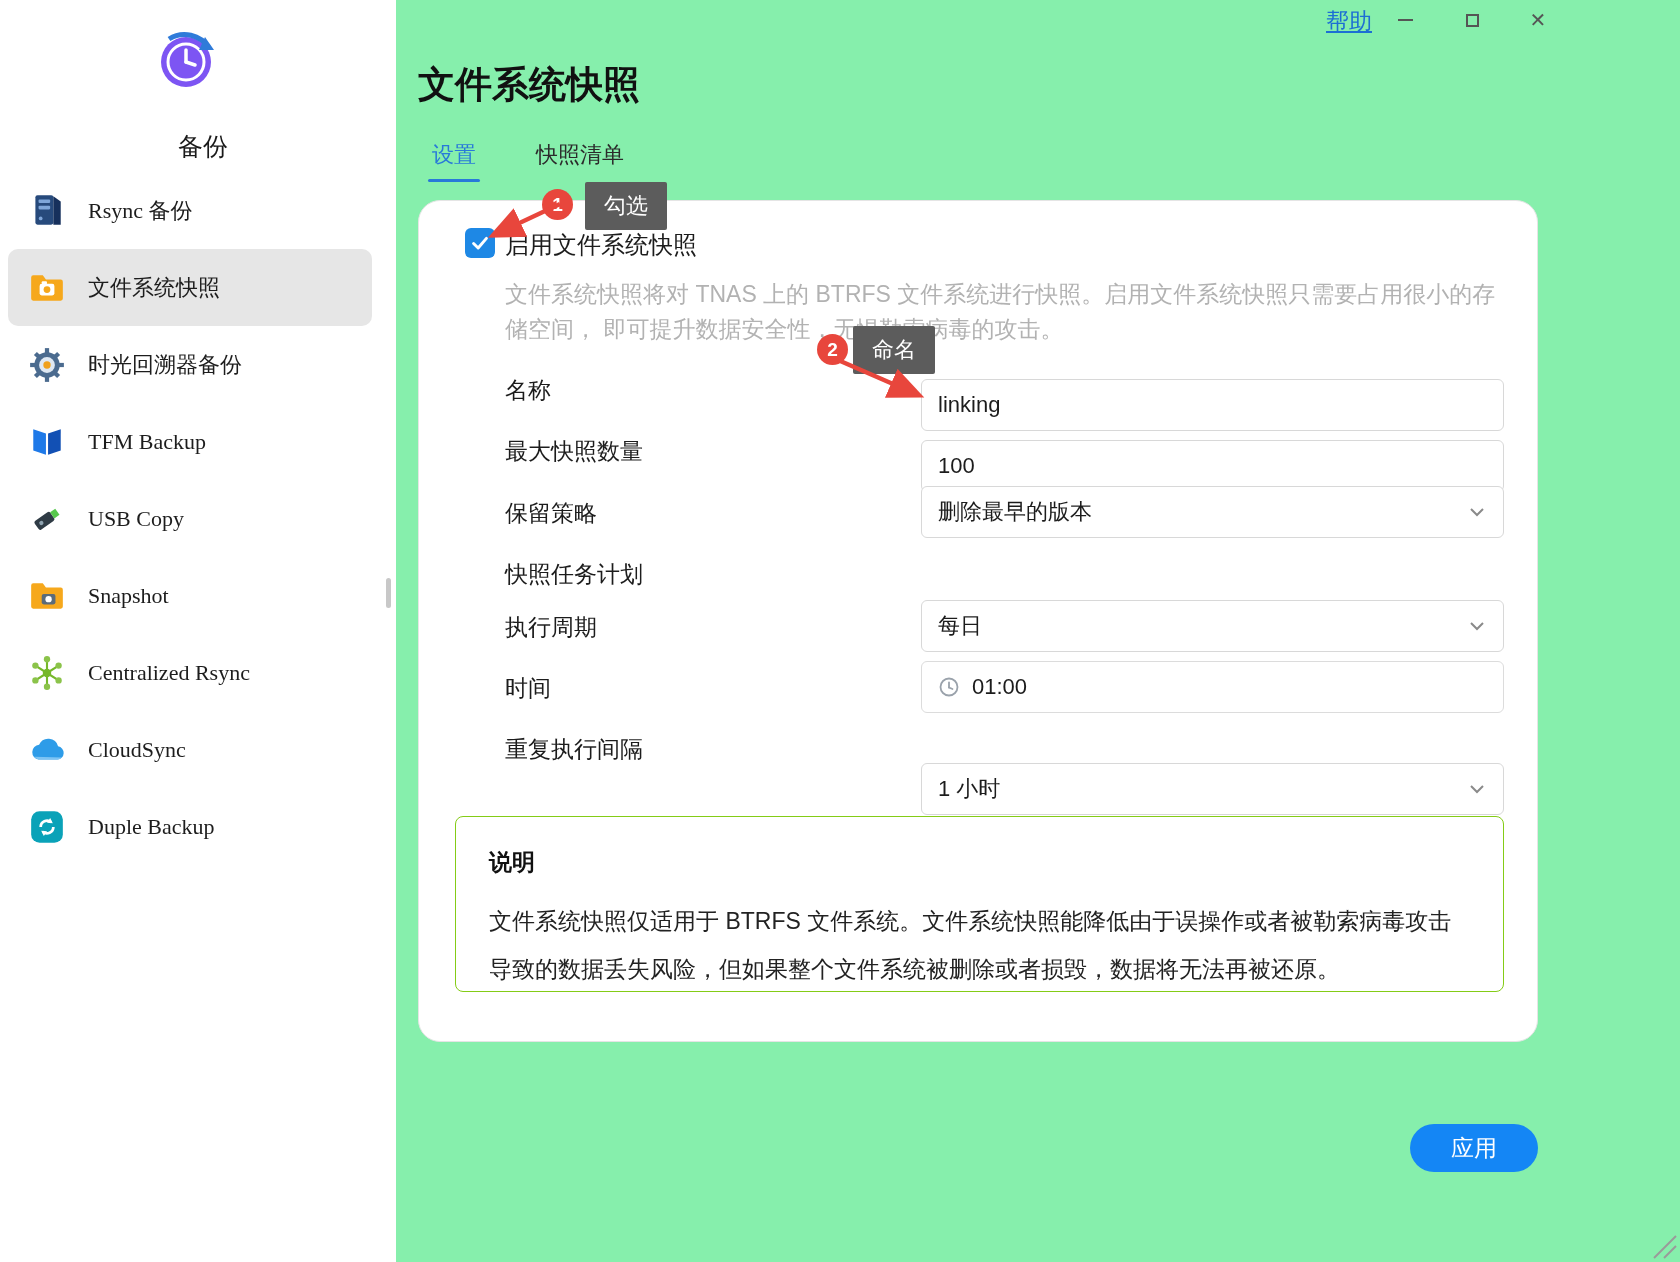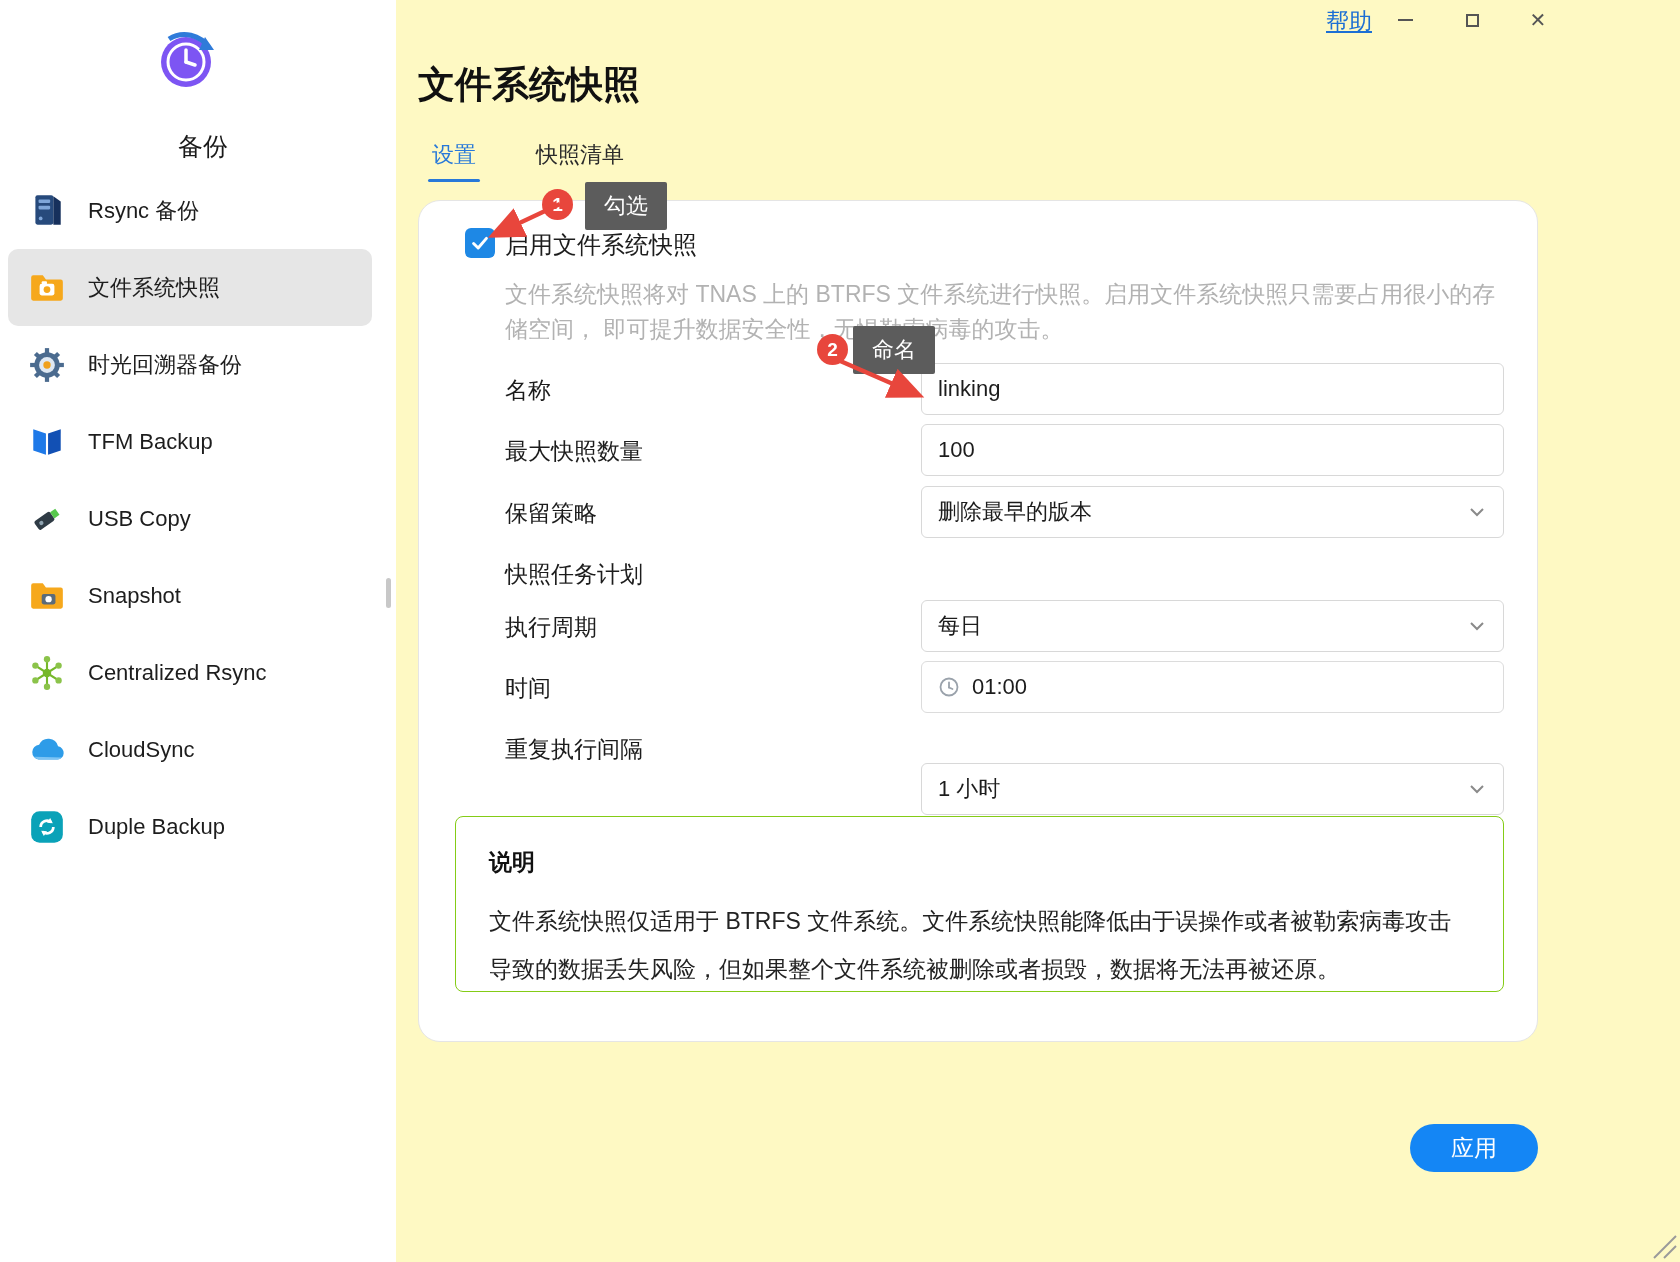--- a/index.html
+++ b/index.html
@@ -1,37 +1,37 @@
 <!DOCTYPE html>
 <html><head>
 <meta charset="utf-8">
 <style>
   * { margin:0; padding:0; box-sizing:border-box; }
   html,body { background:#fff; }
   body {
     font-family:"Liberation Sans","DejaVu Sans",sans-serif;
     width:1680px; height:1262px; position:relative; overflow:hidden; color:#222;
   }
-  .app { position:absolute; inset:0; background:#fef9c3;padding-left:25px; }
+  .app { position:absolute; inset:0; background:#86efac;padding-left:25px; }
 
   
   .help-link { position:absolute; left:1326px; top:6px; font-size:23px; color:#1c6fd4;
                text-decoration:underline; cursor:pointer; }
   .win-btn { position:absolute; top:6px; width:30px; height:28px; display:flex;
              align-items:center; justify-content:center; color:#555; cursor:pointer; }
   .btn-min { left:1390px; } .btn-max { left:1457px; } .btn-close { left:1523px; font-size:20px; }
   .min-bar { width:15px; height:2px; background:#555; }
   .max-box { width:13px; height:13px; border:2px solid #555; }
 
   
   .sidebar { position:absolute; left:0; top:0; width:396px; height:1262px; background:#fff; }
   .app-logo { position:absolute; left:153px; top:24px; width:70px; height:70px; }
   .app-title { position:absolute; left:8px; top:130px; width:390px; text-align:center;
                font-size:25px; color:#1a1a1a; }
-  .nav { position:absolute; left:8px; top:172px; width:364px; }
+  .nav { position:absolute; left:8px; top:172px; width:364px;font-family:Liberation Serif, serif; }
   .nav-item { height:77px; display:flex; align-items:center; padding-left:20px;
               border-radius:10px; cursor:pointer; }
   .nav-item.selected { background:#e6e6e6; }
   .nav-icon { width:38px; height:38px; flex:0 0 38px; display:flex; align-items:center; justify-content:center; }
   .nav-label { margin-left:22px; font-size:22px; color:#1d1d1d; white-space:nowrap; }
   .side-scroll { position:absolute; left:386px; top:578px; width:5px; height:30px;
                  background:#c8c8c8; border-radius:3px; }
 
   
   .page-title { position:absolute; left:418px; top:60px; font-size:37px; font-weight:bold; color:#111; }
@@ -48,21 +48,21 @@
               background:#1e88e5; border-radius:6px; display:flex; align-items:center;
               justify-content:center; cursor:pointer; }
   .enable-label { position:absolute; left:86px; top:28px; font-size:24px; color:#1c1c1c; }
   .enable-desc { position:absolute; left:86px; top:76px; width:995px; font-size:23px;
                  line-height:35px; color:#b2b2b2; }
 
   .field-label { position:absolute; left:86px; font-size:23px; color:#1c1c1c; }
   .field-box { position:absolute; left:502px; width:583px; height:52px;
                border:1px solid #d8d8d8; border-radius:6px; background:#fff;
                display:flex; align-items:center; padding:0 16px; font-size:22px; color:#1c1c1c; }
-  input.field-box { outline:none; }
+  input.field-box { outline:none;margin-top:16px; }
   .select-box { justify-content:space-between; cursor:pointer; }
   .chev { flex:0 0 20px; }
   .time-box { color:#1c1c1c; gap:12px; border-color:#dcdcdc; cursor:pointer; }
 
   .section-label { position:absolute; left:86px; top:358px; font-size:23px; color:#1c1c1c; }
 
   .note-box { position:absolute; left:36px; top:615px; width:1049px; height:176px;
               border:1px solid #84cc16; border-radius:8px; }
   .note-title { position:absolute; left:33px; top:30px; font-size:23px; font-weight:bold; color:#111; }
   .note-body { position:absolute; left:33px; top:80px; width:985px; font-size:23px;

